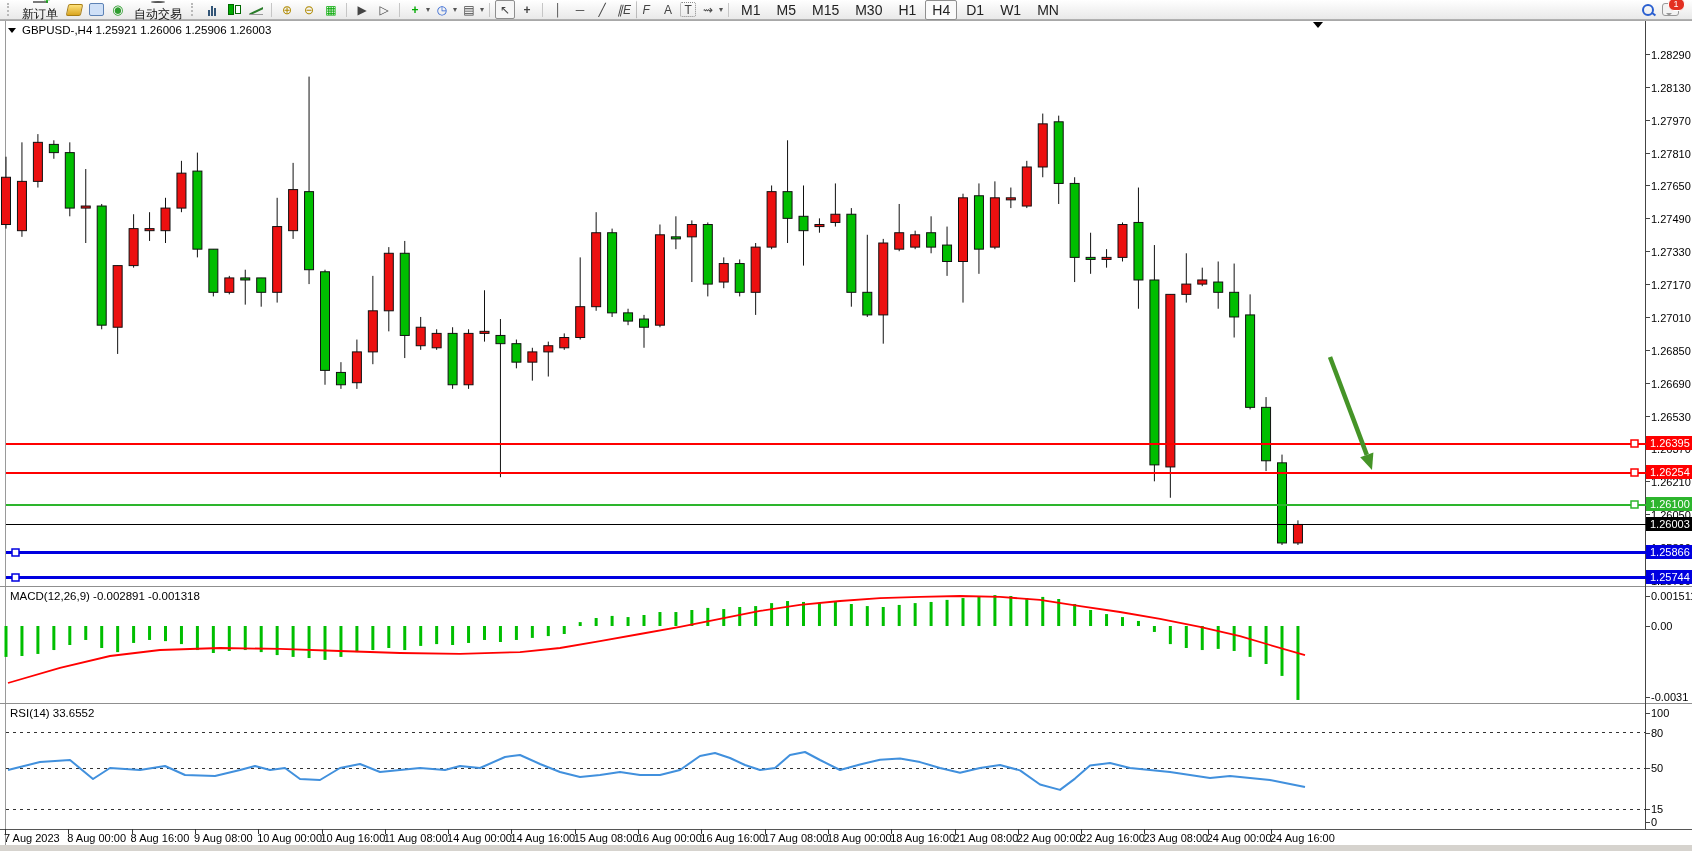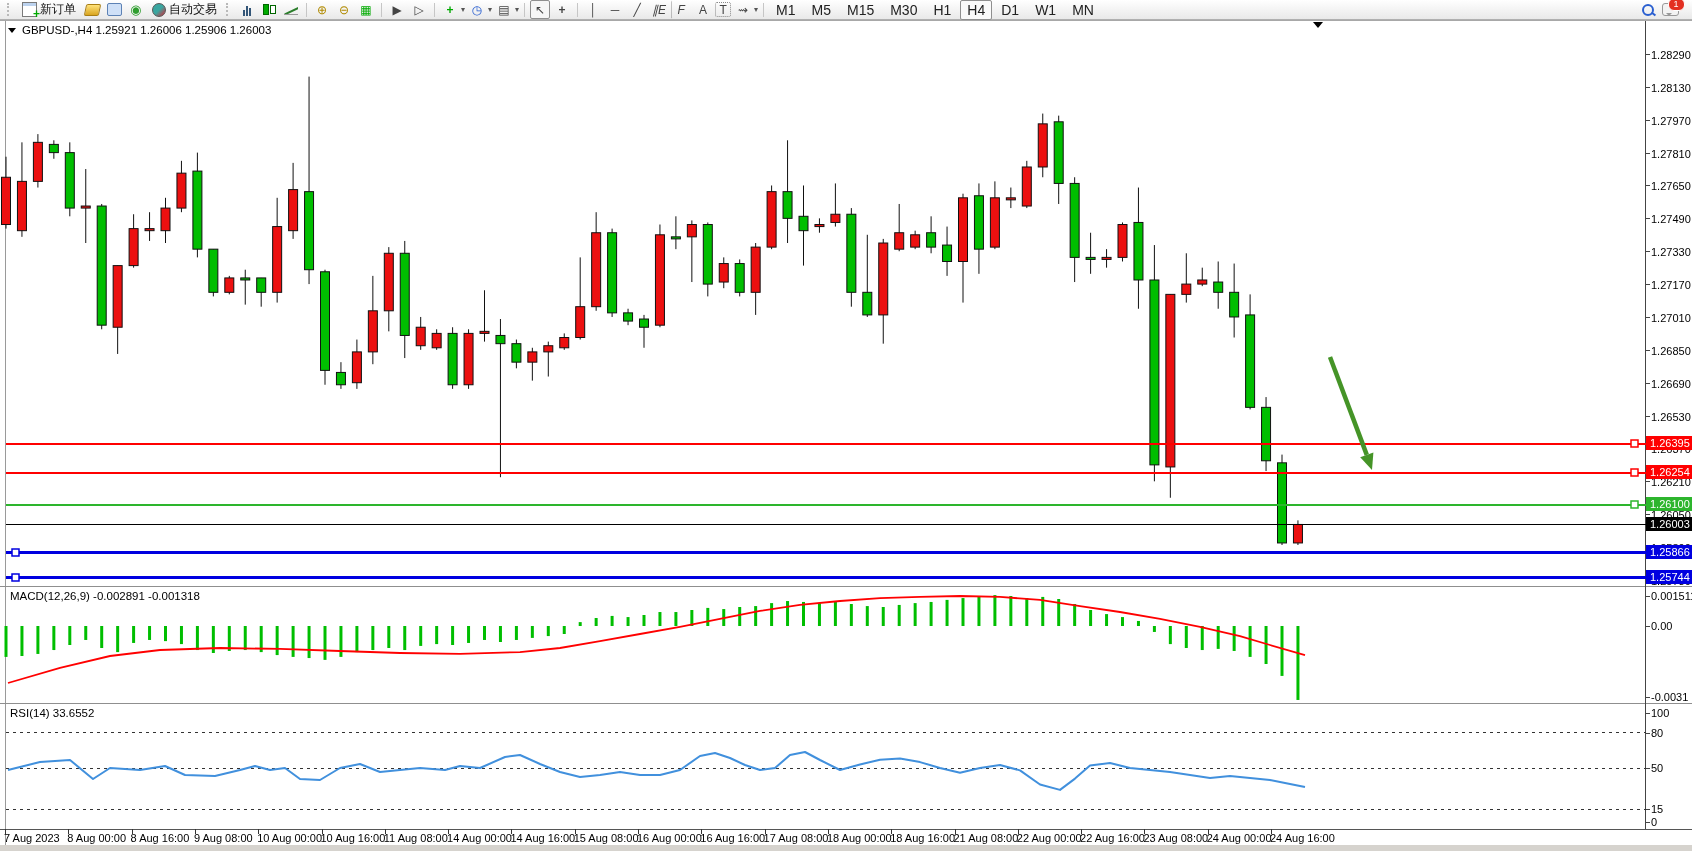--- a/index.html
+++ b/index.html
@@ -6,21 +6,21 @@
   body{width:1692px;height:851px;position:relative;background:#fff;overflow:hidden;
        font-family:"Liberation Sans",sans-serif;}
   #toolbar{position:absolute;left:0;top:0;width:100%;height:20px;box-sizing:border-box;
     background:linear-gradient(#ffffff,#e9e9e9);border-bottom:1px solid #b0b0b0;
     display:flex;align-items:center;padding:0 4px;gap:2px;z-index:9;font-size:11px;color:#222;}
   .grip{width:4px;height:13px;border-left:2px dotted #b9b9b9;margin:0 3px;}
   .sep{width:1px;height:14px;background:#c6c6c6;margin:0 3px;}
   .tbi{display:inline-flex;align-items:center;justify-content:center;min-width:18px;height:17px;
        font-size:12px;line-height:1;color:#444;border:1px solid transparent;border-radius:2px;}
   .tbi.active{background:#f6f6f6;border:1px solid #8f8f8f;}
-  .tbtn{display:inline-flex;align-items:center;gap:3px;padding:0 4px;height:17px;}
+  .tbtn{display:inline-flex;align-items:center;gap:3px;padding:0 4px;height:17px;flex-direction:column;}
   .cjk{font-size:12px;color:#111;}
   .dd{font-size:8px;color:#555;margin-left:-1px;}
   .tf{padding:1px 6px;color:#222;font-size:14px;border:1px solid transparent;border-radius:2px;}
   .tf.active{background:#fafafa;border:1px solid #8f8f8f;}
   
   .ic-doc{width:13px;height:13px;background:#fff;border:1px solid #7a7a7a;position:relative;box-shadow:inset 0 3px 0 #bcd2ee;}
   .ic-doc:after{content:"+";position:absolute;right:-4px;bottom:-5px;color:#0a0;font-weight:bold;font-size:12px;}
   .ic-gold{width:13px;height:10px;background:linear-gradient(#ffe27a,#d9a520);border:1px solid #a87d12;border-radius:2px;transform:skewX(-12deg);}
   .ic-person{width:13px;height:11px;background:linear-gradient(#e8f1ff,#9dbcе8);border:1px solid #5d82b5;border-radius:2px;background-color:#cfe0f7;}
   .ic-signal{color:#2f9e2f;font-size:13px;}

